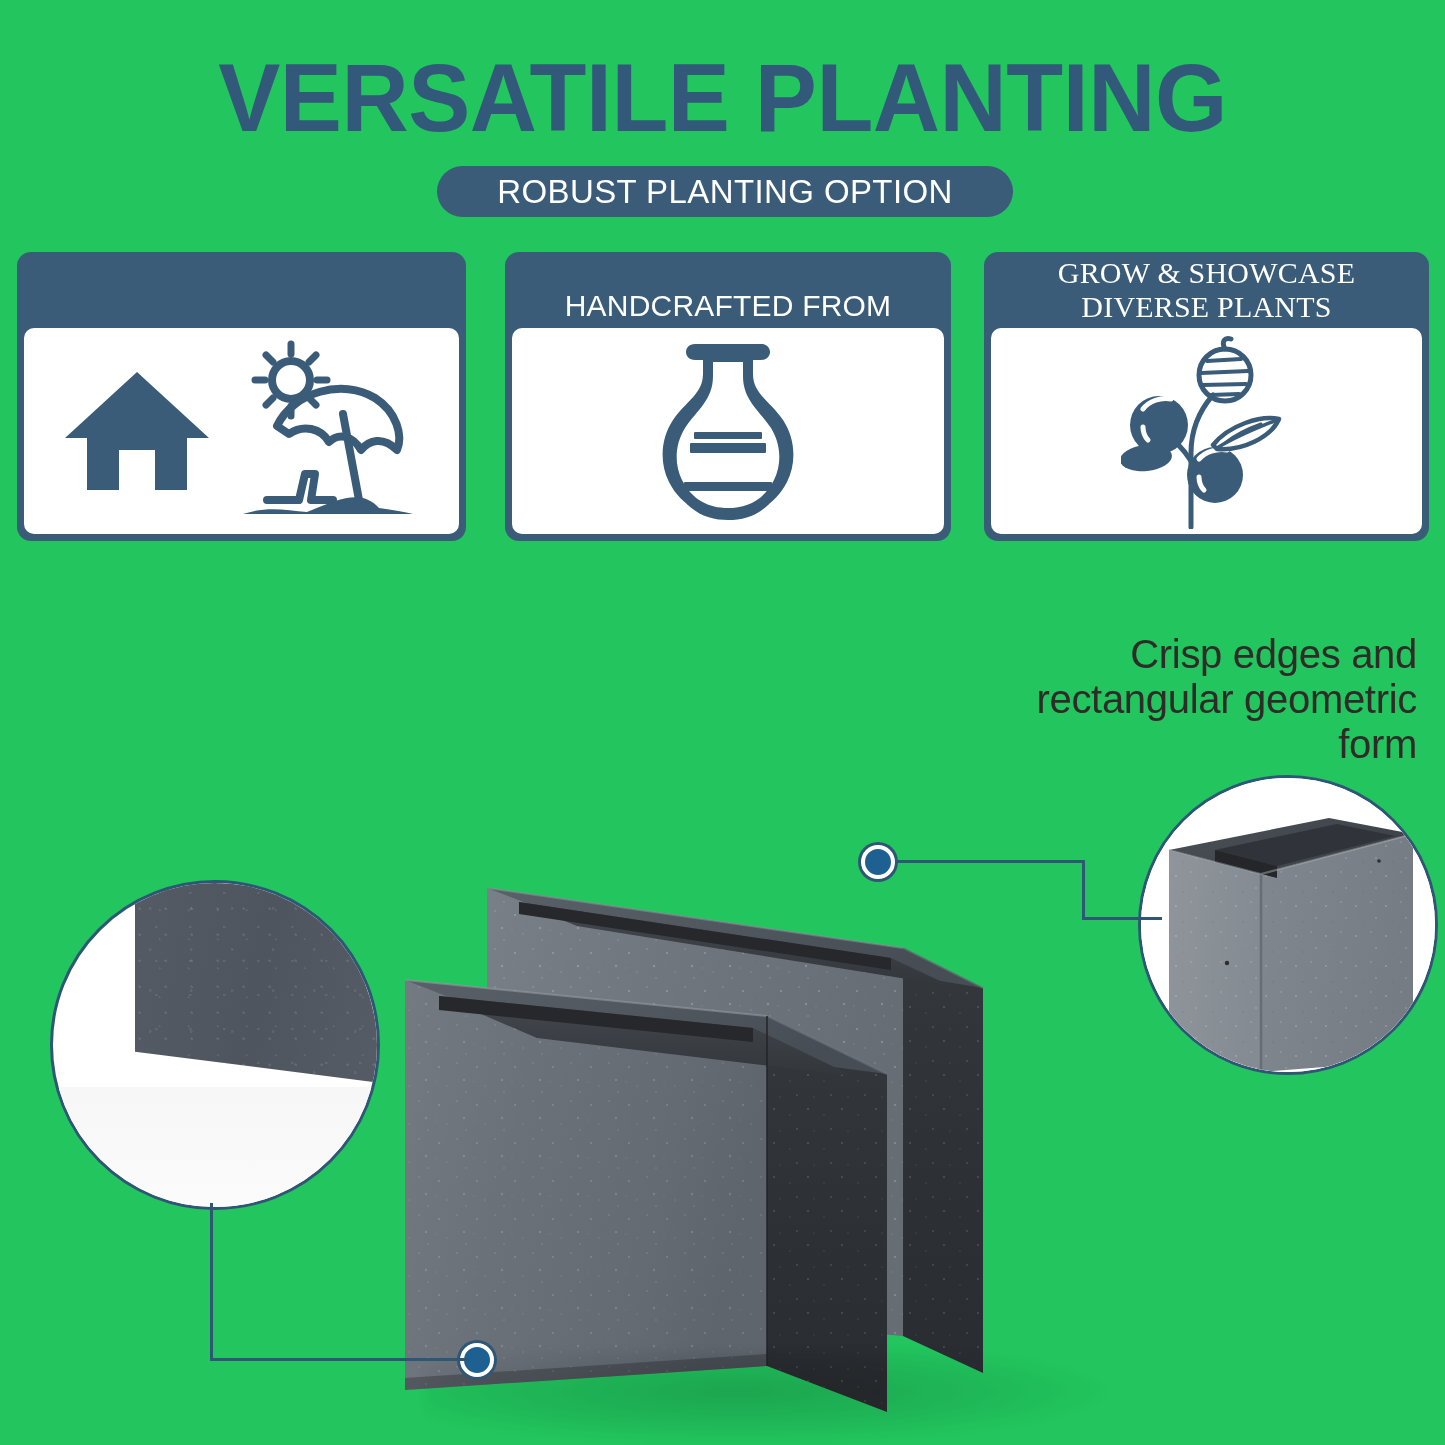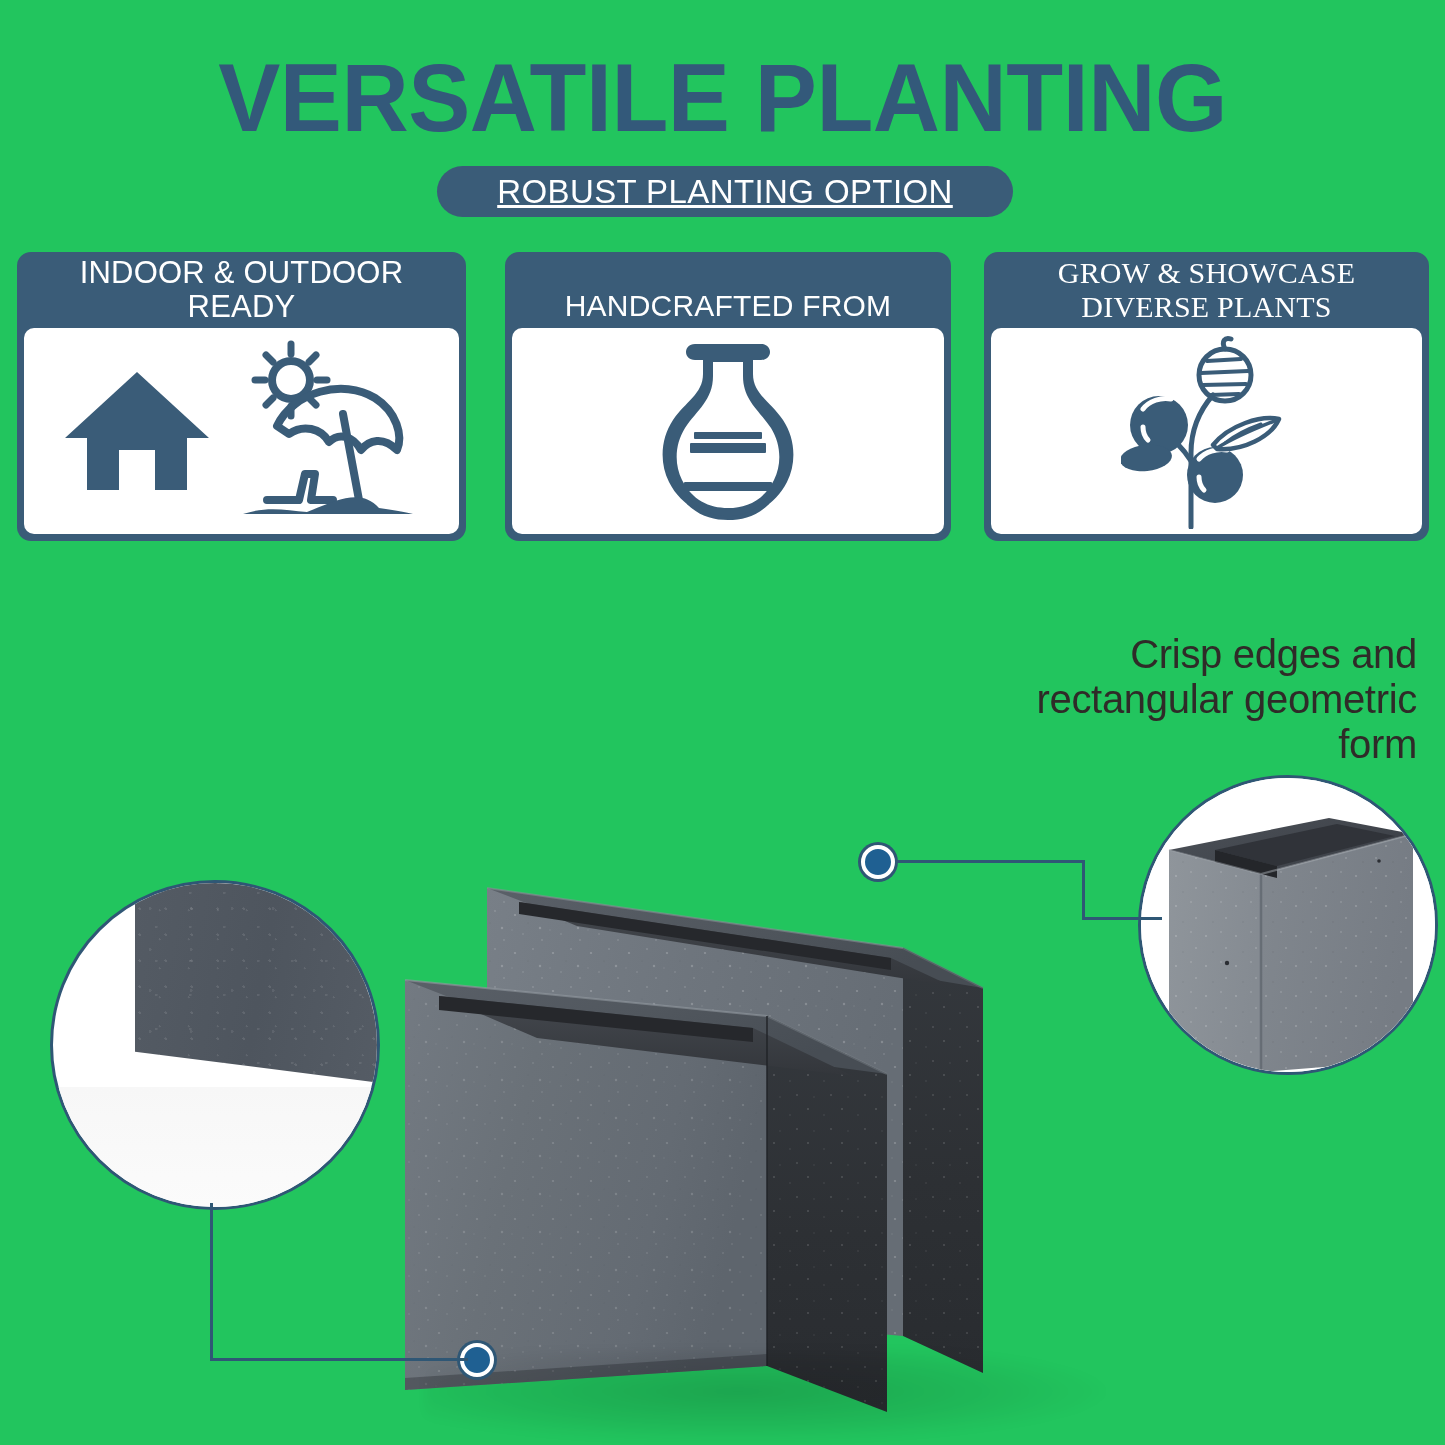--- a/index.html
+++ b/index.html
@@ -46,21 +46,20 @@
     height: 51px;
     background: #3A5C78;
     border-radius: 26px;
     color: #ffffff;
     font-size: 33px;
     line-height: 51px;
     text-align: center;
     letter-spacing: 0.4px;
     white-space: nowrap;
     box-sizing: border-box;
-    text-decoration: underline;
   }
 
   
   .feature-card {
     position: absolute;
     top: 252px;
     width: 449px;
     height: 289px;
     background: #3A5C78;
     border-radius: 14px;
@@ -225,21 +224,20 @@
 </head>
 <body>
 
 <div id="page">
 
   <div id="main-title">VERSATILE PLANTING</div>
 
   <div id="subtitle-pill">ROBUST PLANTING OPTION</div>
 
   <div class="feature-card" id="card-1">
-    <div class="card-header">INDOOR &amp; OUTDOOR READY</div>
     <div class="card-body">
       <div class="card-icons">
 
         <span>
           <svg class="ico" width="148" height="130" viewBox="0 0 148 130">
             <path fill="#3A5C78" d="M74 6 L146 72 L124 72 L124 124 L92 124 L92 84 L56 84 L56 124 L24 124 L24 72 L2 72 Z"></path>
           </svg>
         </span>
 
         <span>

